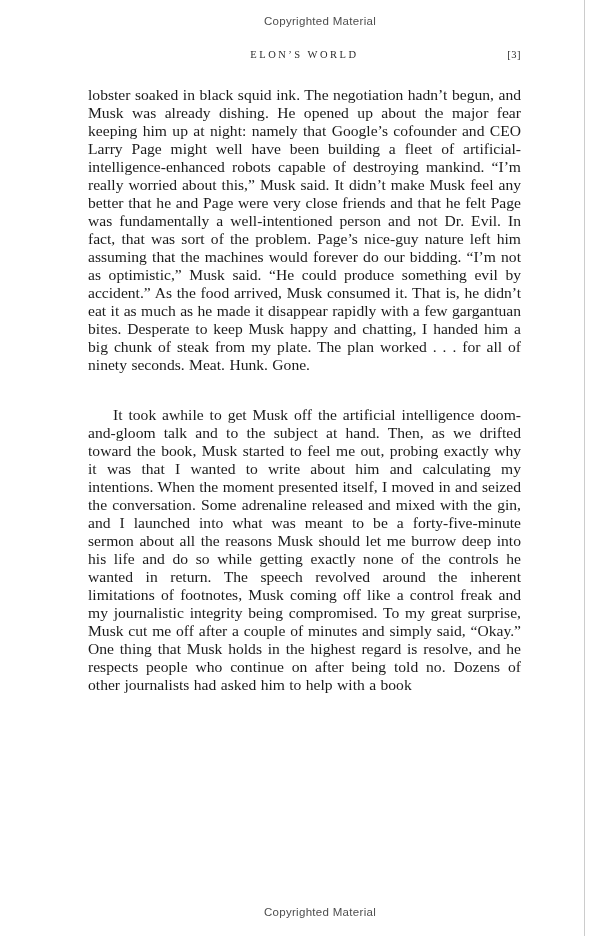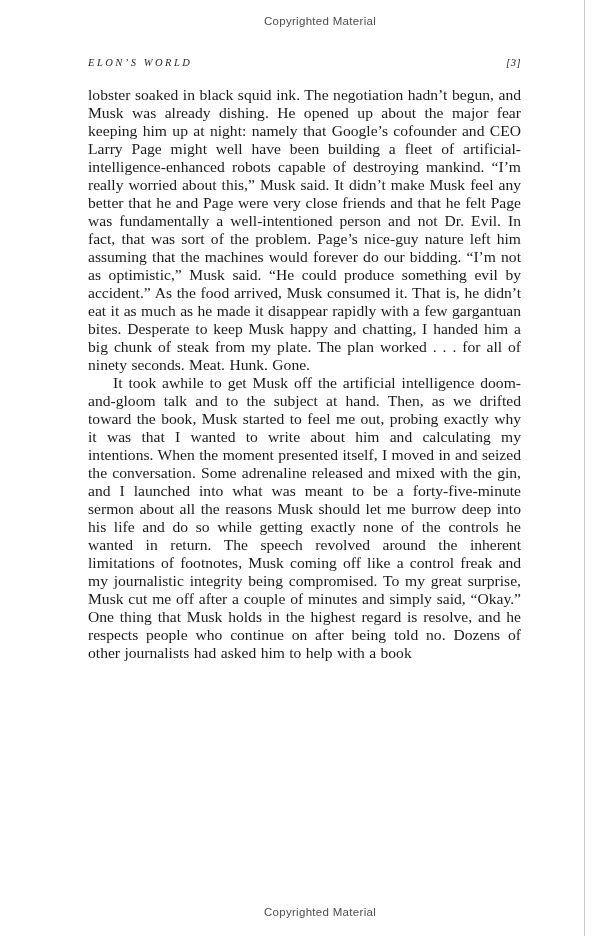--- a/index.html
+++ b/index.html
@@ -35,29 +35,29 @@
     right: 0;
   }
   .copyright.bottom {
     position: absolute;
     bottom: 18px;
     left: 0;
     right: 0;
   }
   .running-header {
     position: absolute;
-    top: 57px;
+    top: 49px;
     left: 88px;
     right: 79px;
+    text-align: center;
     font-family: "Liberation Serif", serif;
     font-size: 10.5px;
     letter-spacing: 2.5px;
     color: #2a2a2a;
     font-weight: 500;
-    font-style: italic;
   }
   .page-number {
     position: absolute;
     right: 0;
     top: 0;
     letter-spacing: 0.5px;
   }
   .text-block {
     position: absolute;
     top: 86px;
@@ -68,20 +68,21 @@
     font-size: 15.6px;
     line-height: 18px;
     color: #1b1b1b;
   }
   .text-block p {
     margin: 0;
     word-spacing: 0.5px;
   }
   .text-block p.indent {
     text-indent: 25px;
+    margin-top: 32px;
   }
   .page-edge {
     position: absolute;
     top: 0;
     bottom: 0;
     right: 15px;
     width: 1px;
     background: #cccccc;
   }
 </style>

